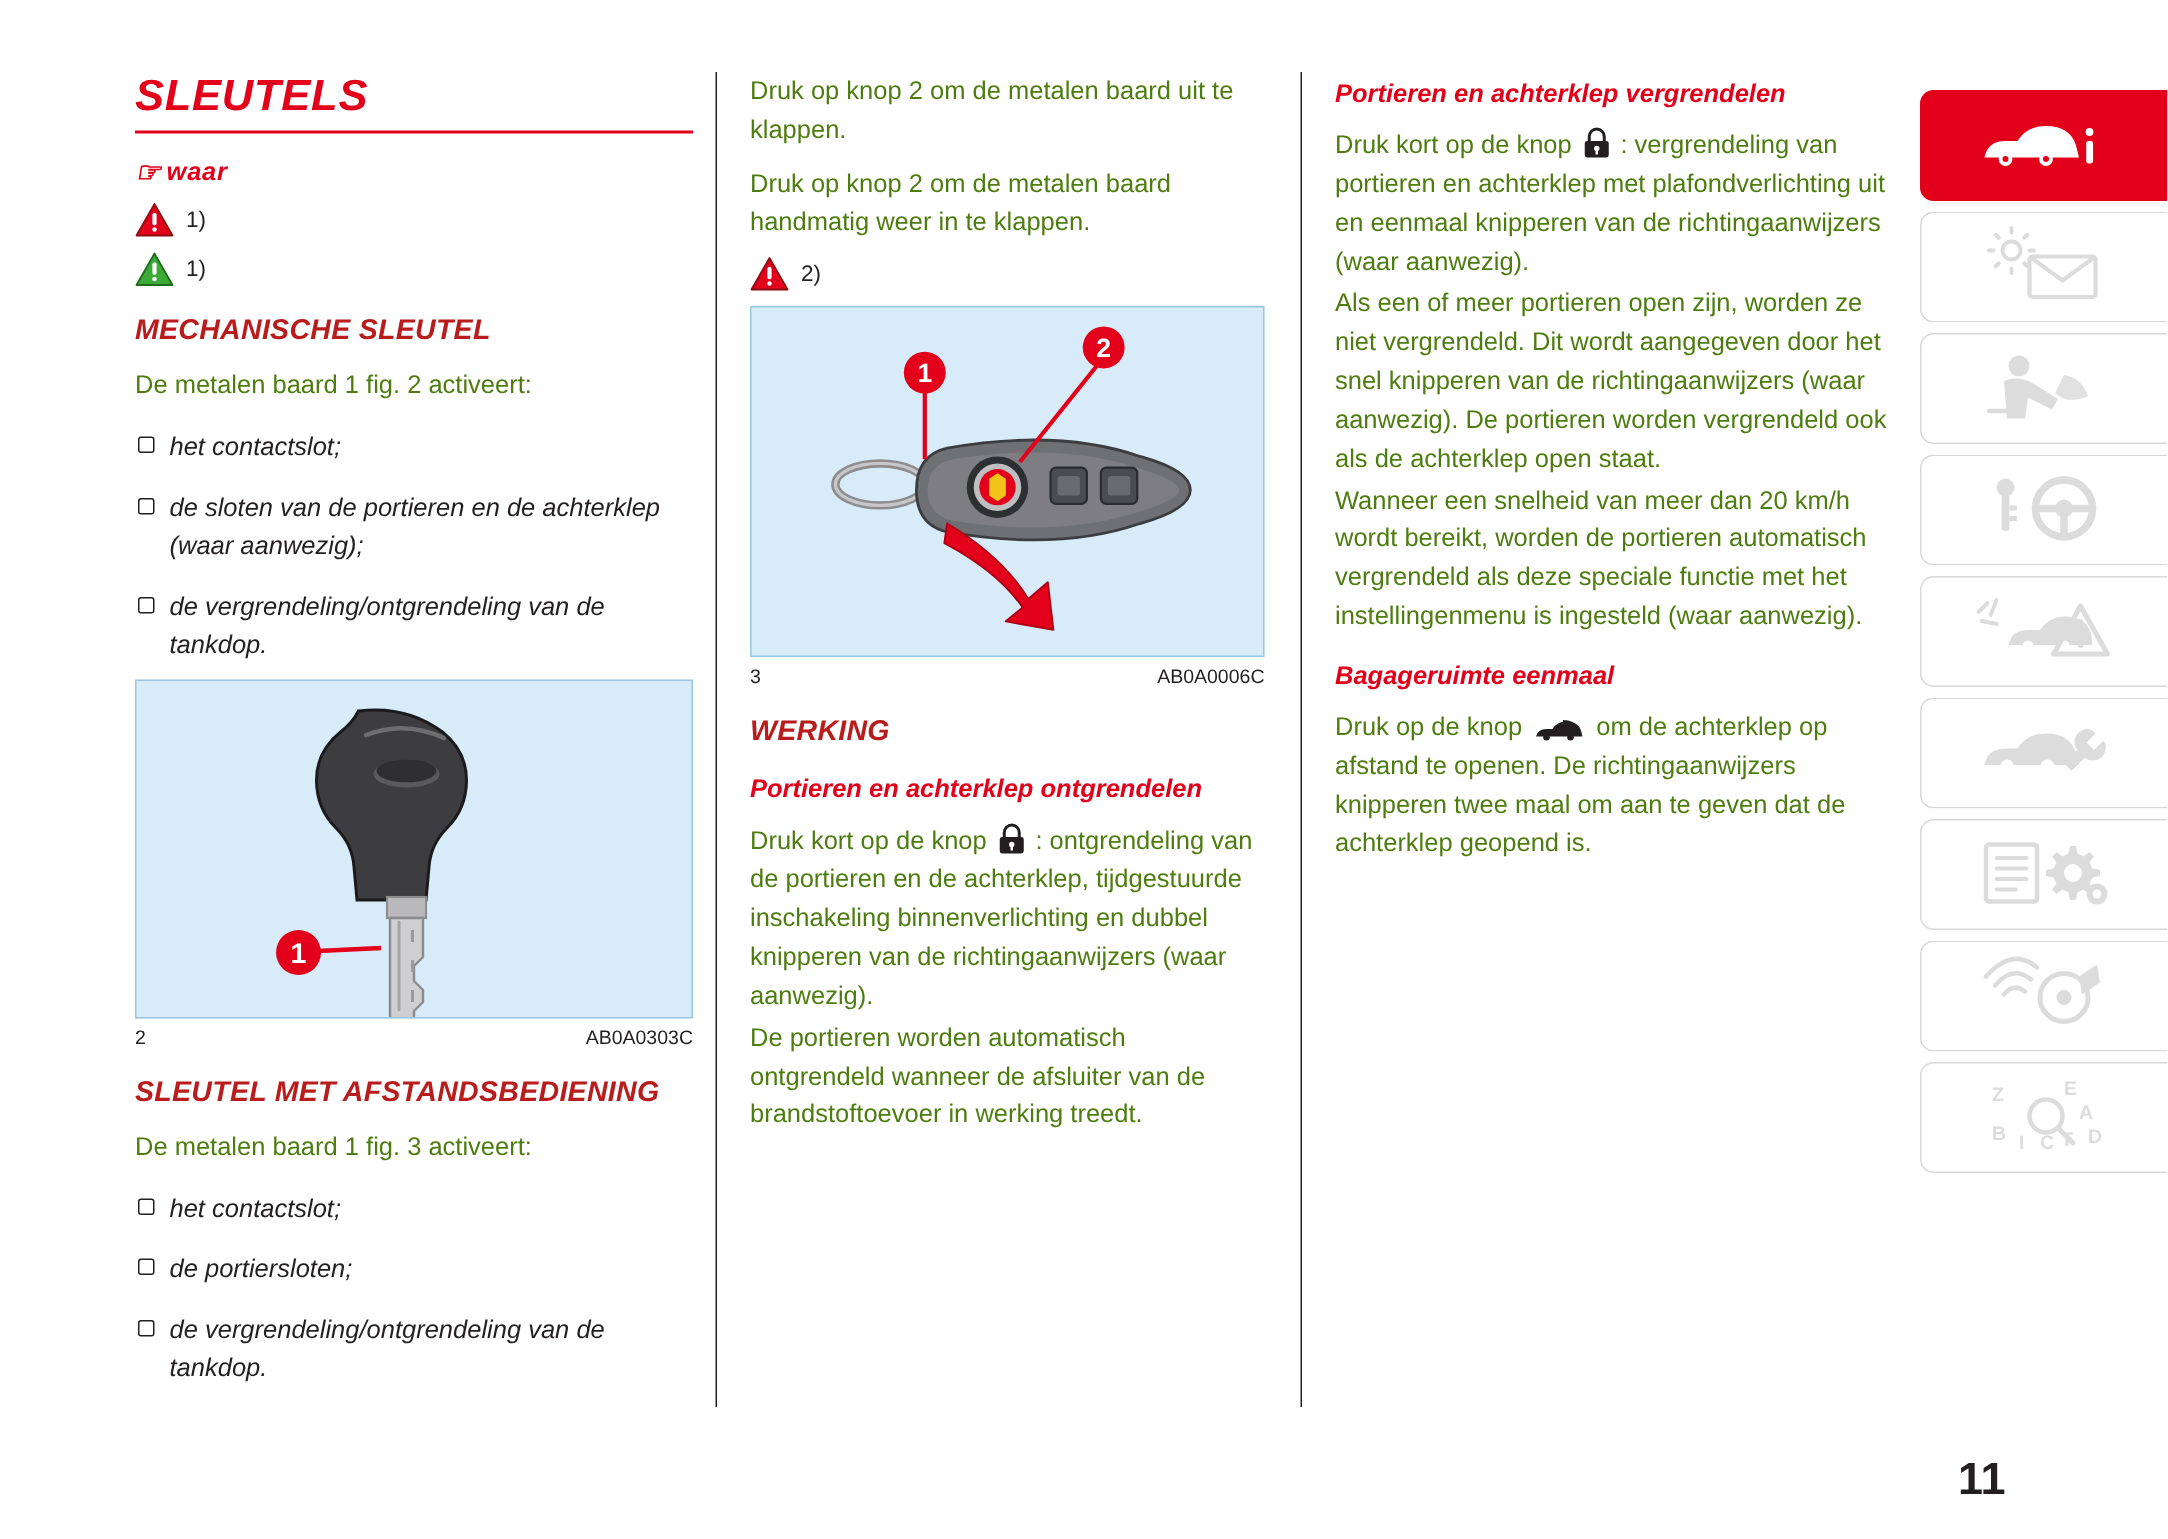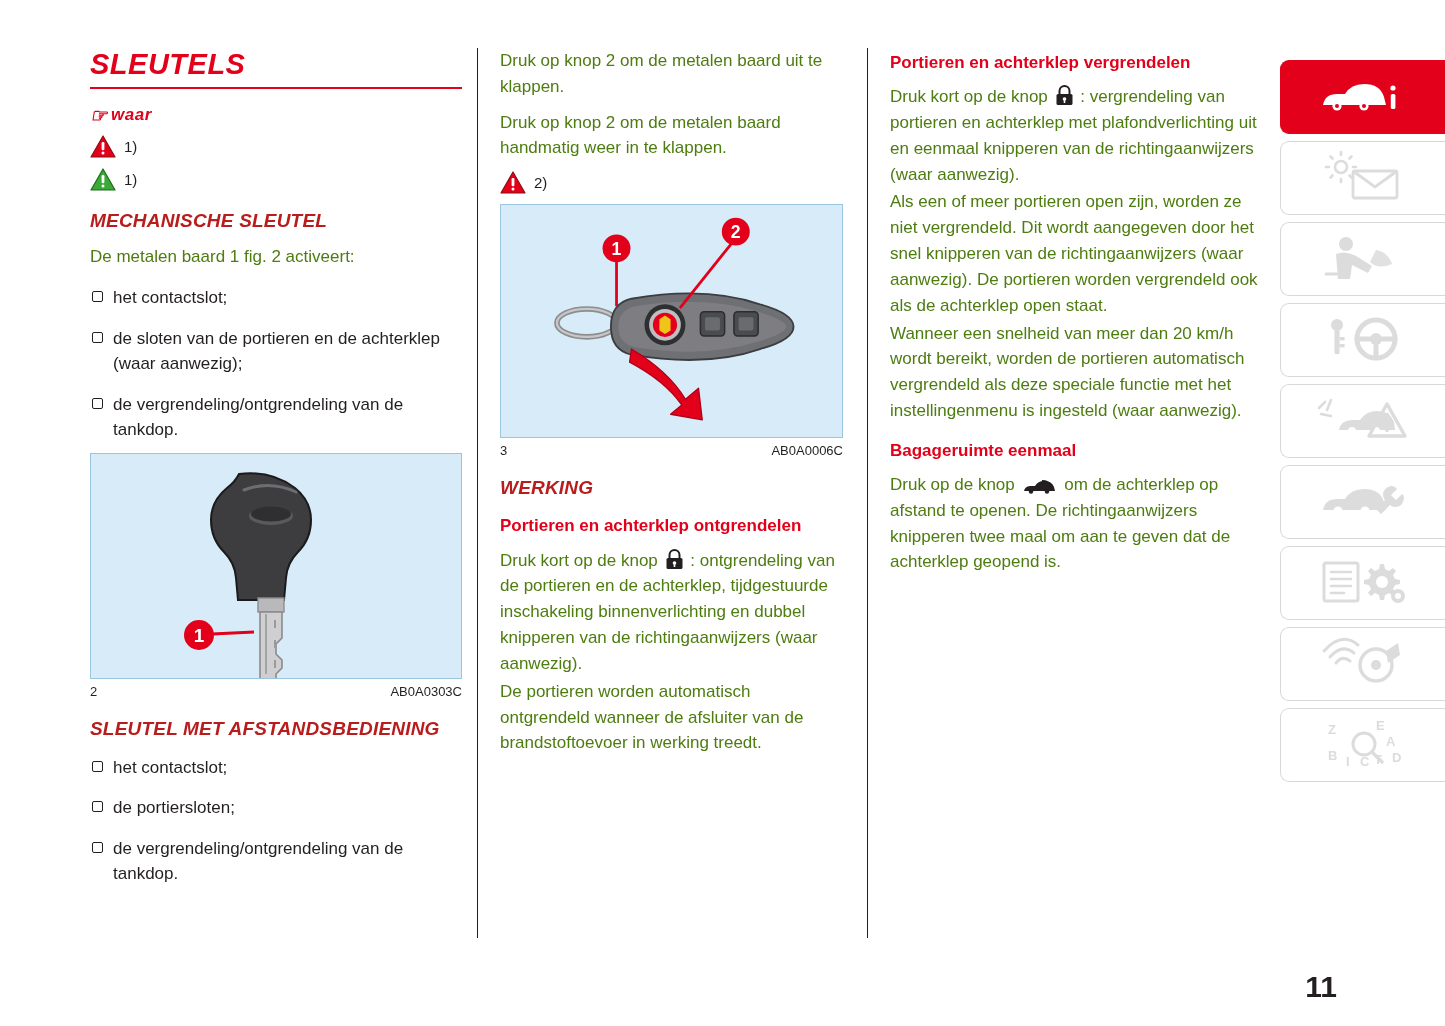--- a/index.html
+++ b/index.html
@@ -52,35 +52,37 @@
     margin: 18px 0 12px 0;
     line-height: 1.22;
     letter-spacing: 0.2px;
   }
   h3.sub {
     font-size: 17px;
     font-weight: bold;
     color: #e2001a;
     margin: 16px 0 10px 0;
     line-height: 1.3;
+    font-style: italic;
   }
   p.body {
     font-size: 17px;
     color: #4d7c0f;
     line-height: 1.52;
     margin: 0 0 2px 0;
   }
   p.body.gap { margin-bottom: 10px; }
   .bullet {
     display: flex;
     align-items: flex-start;
     font-size: 17px;
     color: #231f20;
     line-height: 1.5;
     margin: 15px 0 6px 0;
+    font-style: italic;
   }
   .bullet .sq {
     display: inline-block;
     width: 11px; height: 11px;
     border: 1.6px solid #231f20;
     border-radius: 2px;
     margin: 6px 10px 0 2px;
     flex: 0 0 auto;
   }
   
@@ -261,20 +263,21 @@
             <text x="105" y="188" font-family="Liberation Sans, sans-serif" font-size="19" font-weight="bold" fill="#ffffff" text-anchor="middle">1</text>
           </svg>
         </div>
         <div class="fig-cap">
           <span>2</span>
           <span>AB0A0303C</span>
         </div>
       </div>
 
       <h2 class="section">SLEUTEL MET AFSTANDSBEDIENING</h2>
+      <p class="body gap">De metalen baard 1 fig. 3 activeert:</p>
 
       <div class="bullet">
         <span class="sq"></span>
         <span>het contactslot;</span>
       </div>
       <div class="bullet">
         <span class="sq"></span>
         <span>de portiersloten;</span>
       </div>
       <div class="bullet">

